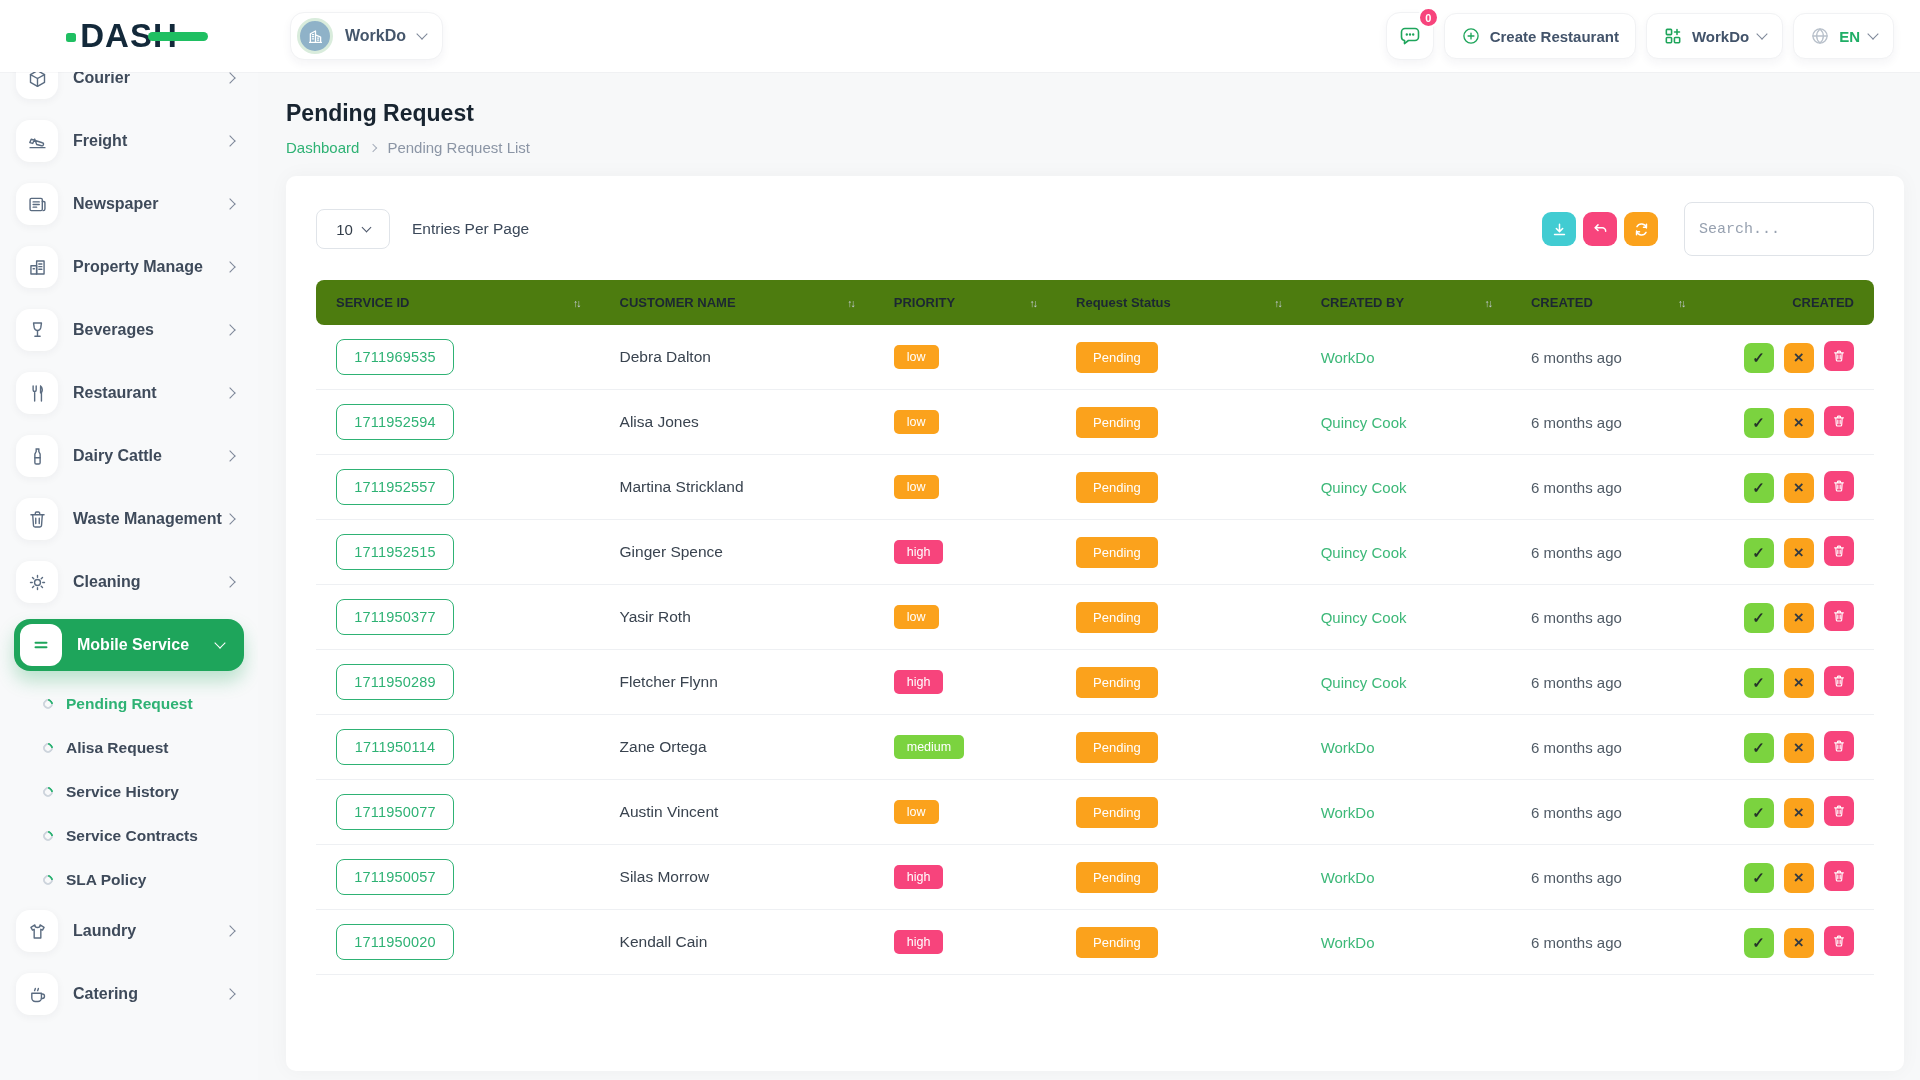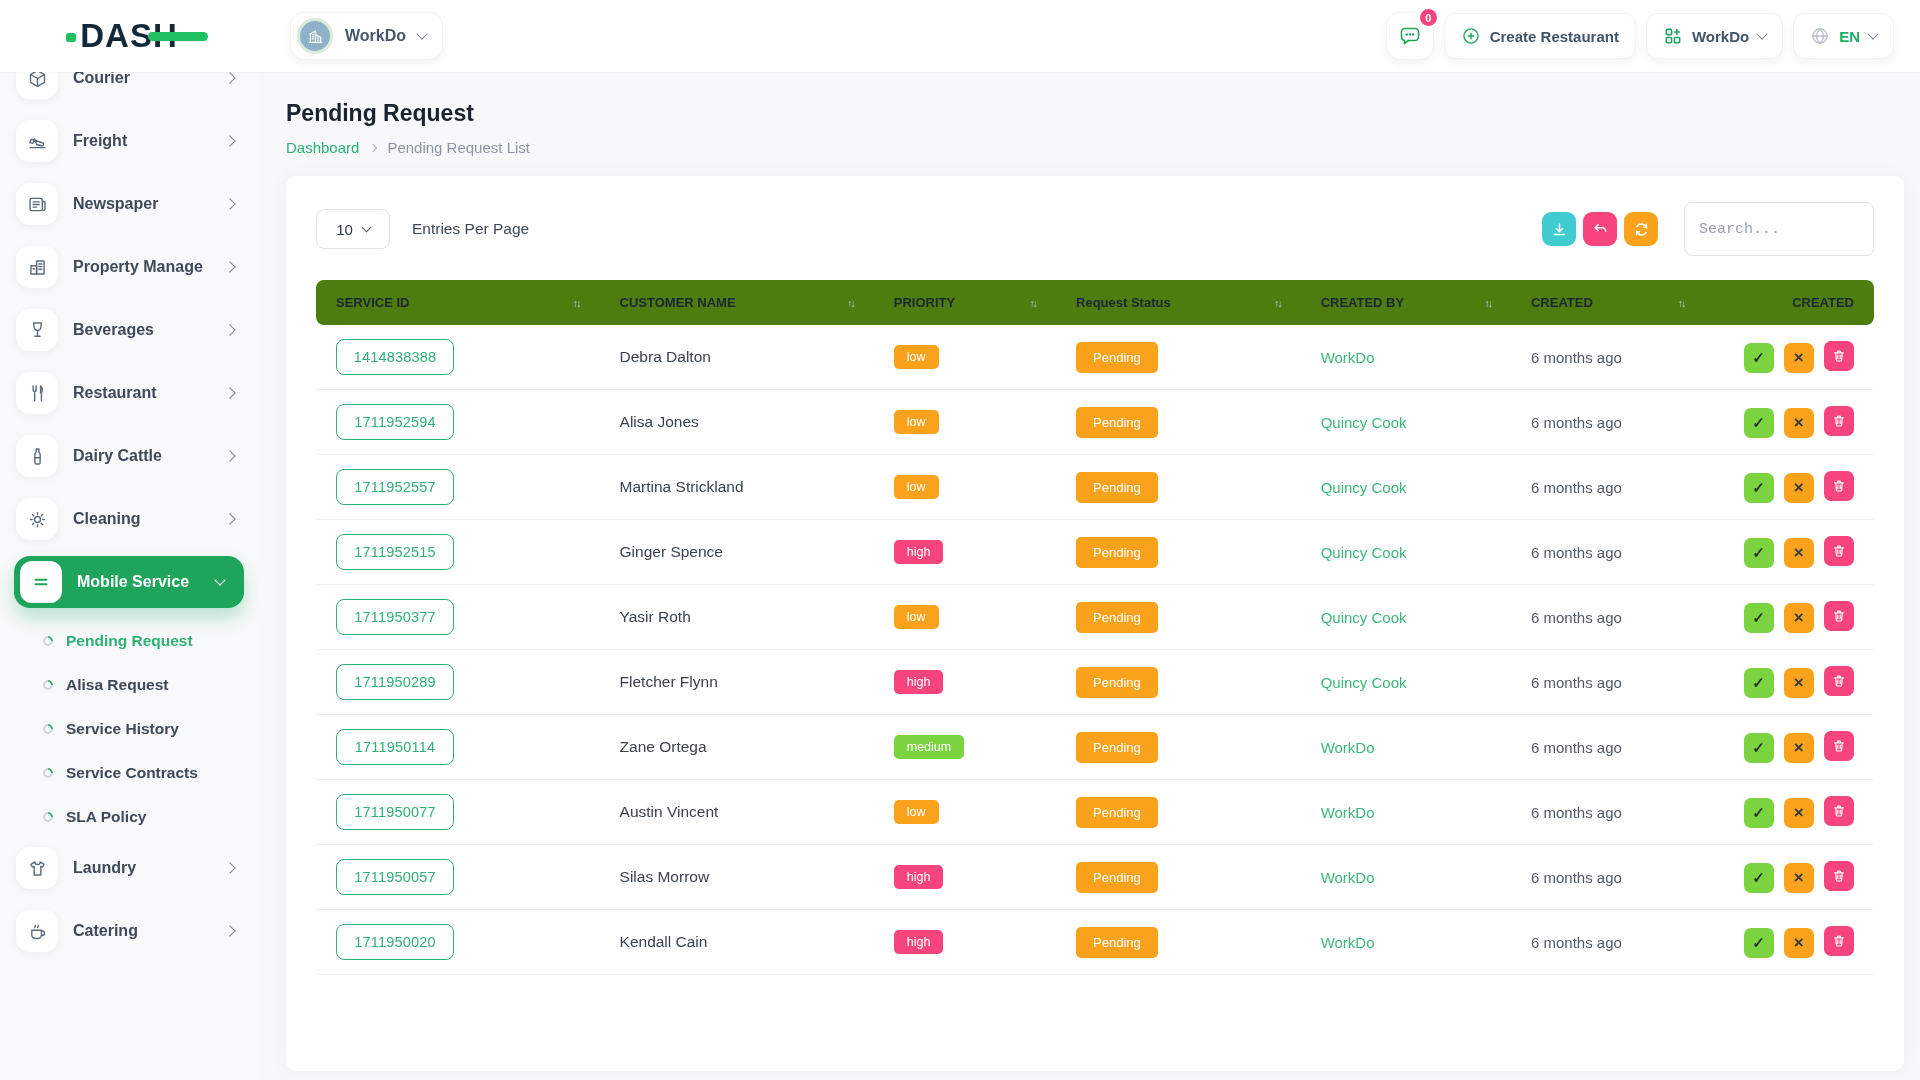--- a/index.html
+++ b/index.html
@@ -276,20 +276,33 @@
       <div class="side-item">
     <span class="icon-box">
           <span class="s-icon" style="display: flex;">
             <svg viewBox="0 0 24 24" fill="none" stroke="currentColor" stroke-width="1.6" stroke-linecap="round" stroke-linejoin="round">
               <path d="M10.3 3.5h3.4M10.5 3.5v2.8L9 9.3V19a1.5 1.5 0 001.5 1.5h3A1.5 1.5 0 0015 19V9.3l-1.5-3V3.5"></path>
               <path d="M9 13.5h6"></path>
             </svg>
           </span>
         </span>
     <span class="side-label s-label">Dairy Cattle</span>
+    <span class="chev right side-chev"></span>
+  </div>
+      <div class="side-item">
+    <span class="icon-box">
+          <span class="s-icon" style="display: flex;">
+            <svg viewBox="0 0 24 24" fill="none" stroke="currentColor" stroke-width="1.6" stroke-linecap="round" stroke-linejoin="round">
+              <path d="M4.5 6.5h15M9.5 6.3V4.9a1.4 1.4 0 011.4-1.4h2.2a1.4 1.4 0 011.4 1.4v1.4"></path>
+              <path d="M6.5 6.5l.9 12.3a1.8 1.8 0 001.8 1.7h5.6a1.8 1.8 0 001.8-1.7l.9-12.3"></path>
+              <path d="M10 10.5v6M14 10.5v6"></path>
+            </svg>
+          </span>
+        </span>
+    <span class="side-label s-label">Waste Management</span>
     <span class="chev right side-chev"></span>
   </div>
       <div class="side-item">
     <span class="icon-box">
           <span class="s-icon" style="display: flex;">
             <svg viewBox="0 0 24 24" fill="none" stroke="currentColor" stroke-width="1.6" stroke-linecap="round" stroke-linejoin="round">
               <circle cx="12" cy="12" r="3.4"></circle>
               <path d="M12 4v2M12 18v2M4 12h2M18 12h2M6.3 6.3l1.4 1.4M16.3 16.3l1.4 1.4M17.7 6.3l-1.4 1.4M7.7 16.3l-1.4 1.4"></path>
             </svg>
           </span>
@@ -454,21 +467,21 @@
             <th class="right">
               <div class="th-in">
     <span class="th-label">CREATED</span>
 
   </div>
             </th>
           </tr>
         </thead>
       <tbody id="tbody">
           <tr>
-    <td><span class="sid">1414838388</span></td>
+    <td><span class="sid">1711969535</span></td>
     <td class="cname">Debra Dalton</td>
     <td><span class="badge pri low">low</span></td>
     <td><span class="badge status pending">Pending</span></td>
     <td class="cby">WorkDo</td>
     <td class="created">6 months ago</td>
     <td class="act">
       <button class="abtn ok">✓</button>
       <button class="abtn no">×</button>
       <button class="abtn del">
                 <span style="display: flex;">

